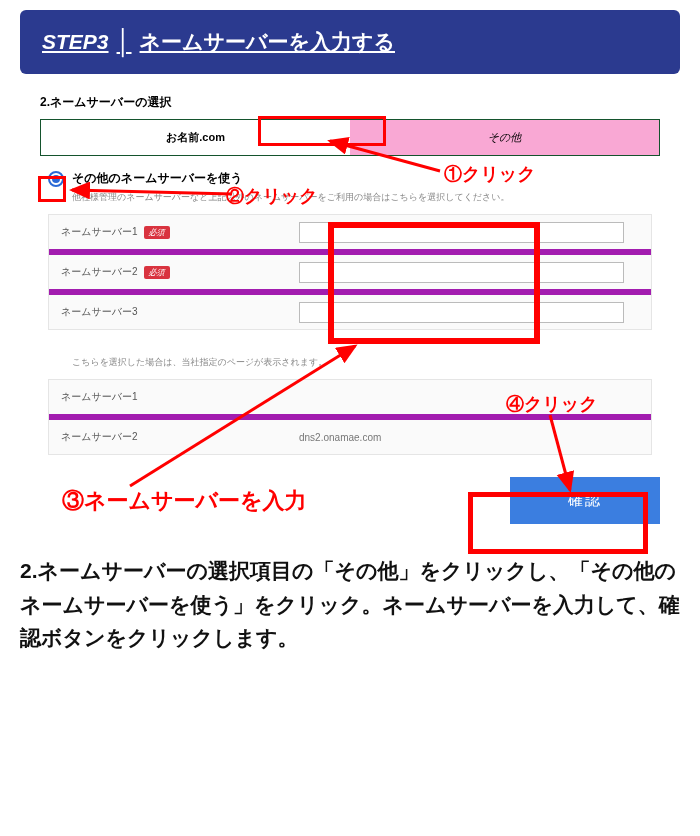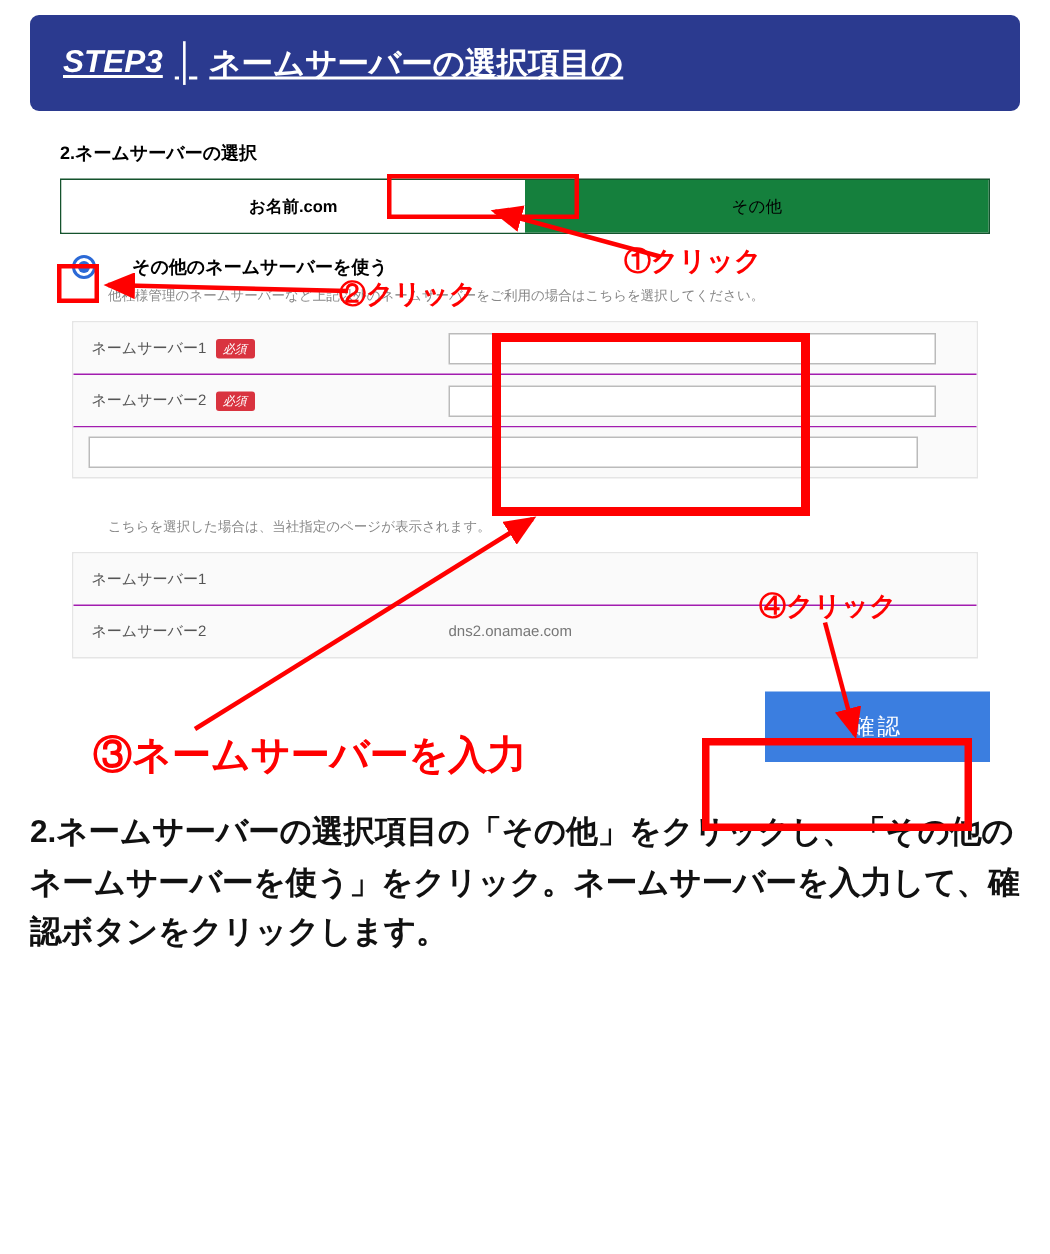--- a/index.html
+++ b/index.html
@@ -44,44 +44,44 @@
       border: 1px solid #14532d;
       font-size: 11px;
     }
     .tab {
       flex: 1;
       text-align: center;
       padding: 10px 0;
       cursor: pointer;
     }
     .tab.active { background: #fff; font-weight: bold; }
-    .tab.other { background: #15803d; position: relative; }
+    .tab.other { background: #f9a8d4; position: relative; font-style: italic; }
     .option-block { padding: 14px 8px 8px 8px; font-size: 11px; }
-    .radio-row { display: flex; gap: 24px; font-weight: bold; font-size: 12px; }
+    .radio-row { display: flex; align-items: center; gap: 8px; font-weight: bold; font-size: 12px; }
     .radio {
       width: 16px; height: 16px; border-radius: 50%;
       border: 2px solid #2b69d6; display: inline-flex;
       align-items: center; justify-content: center;
       background:#fff;
     }
     .radio.checked::after {
       content: ""; width: 8px; height: 8px; border-radius: 50%; background: #2b69d6;
     }
     .radio.unchecked { border-color: #bbb; }
     .sub-note { color: #888; font-size: 9px; margin-left: 24px; margin-top: 4px; }
     .ns-table {
       margin-top: 10px;
       border: 1px solid #e5e5e5;
       font-size: 10px;
       color:#555;
     }
     .ns-row {
       display: flex;
       align-items: center;
-      border-bottom: 1px solid #a21caf;
+      border-bottom: 6px solid #a21caf;
       background: #fafafa;
     }
     .ns-row:last-child { border-bottom: none; }
     .ns-label {
       width: 240px;
       padding: 10px 12px;
       display: flex; gap: 6px; align-items: center;
     }
     .req-badge {
       background: #d9333f;
@@ -132,21 +132,21 @@
       pointer-events: none;
     }
     svg.arrow { position: absolute; pointer-events: none; }
   </style>
 </head>
 <body>
 
 <div class="step-header">
   <span>STEP3</span>
   <span class="sep">│</span>
-  <span class="step-title">ネームサーバーの選択項目の</span>
+  <span class="step-title">ネームサーバーを入力する</span>
 </div>
 
 <div class="screenshot-area">
 
   <div class="section-title">2.ネームサーバーの選択</div>
 
   <div class="tabs">
     <div class="tab active">お名前.com</div>
     <div class="tab other">その他</div>
   </div>
@@ -167,20 +167,23 @@
         <div class="ns-value"><input class="ns-input" type="text" style=""></div>
       </div>
       <div class="ns-row">
         <div class="ns-label">
           <span>ネームサーバー2</span>
           <span class="req-badge">必須</span>
         </div>
         <div class="ns-value"><input class="ns-input" type="text" style=""></div>
       </div>
       <div class="ns-row">
+        <div class="ns-label">
+          <span>ネームサーバー3</span>
+        </div>
         <div class="ns-value"><input class="ns-input" type="text" style=""></div>
       </div>
     </div>
   </div>
 
   <div class="option-block">
     <div class="sub-note">こちらを選択した場合は、当社指定のページが表示されます。</div>
 
     <div class="ns-table">
       <div class="ns-row">
@@ -195,23 +198,23 @@
 
   <div class="confirm-wrap">
     <button class="confirm-btn">確認</button>
   </div>
 
   <div class="redbox" style="left:238px; top:22px; width:128px; height:30px;"></div>
   <div class="redbox" style="left:18px; top:82px; width:28px; height:26px;"></div>
   <div class="redbox" style="left:308px; top:128px; width:212px; height:122px; border-width:6px;"></div>
   <div class="redbox" style="left:448px; top:398px; width:180px; height:62px; border-width:5px;"></div>
 
-  <div class="anno" style="left:396px; top:68px;">①クリック</div>
+  <div class="anno" style="left:424px; top:68px;">①クリック</div>
   <div class="anno" style="left:206px; top:90px;font-family:Liberation Serif, serif;">②クリック</div>
-  <div class="anno" style="left:42px; top:392px; font-size:26px;">③ネームサーバーを入力</div>
+  <div class="anno" style="left:42px; top:392px; font-size:22px;">③ネームサーバーを入力</div>
   <div class="anno" style="left:486px; top:298px;">④クリック</div>
 
   <svg class="arrow" style="left:300px; top:42px;" width="130" height="40">
     <defs>
         <marker id="ah1" markerWidth="8" markerHeight="8" refX="6" refY="3" orient="auto">
           <polygon points="0,0 7,3 0,6" fill="#ff0000"></polygon>
         </marker>
       </defs>
     <line x1="120" y1="35" x2="10" y2="5" stroke="#ff0000" stroke-width="3" marker-end="url(#ah1)"></line>
   </svg>

